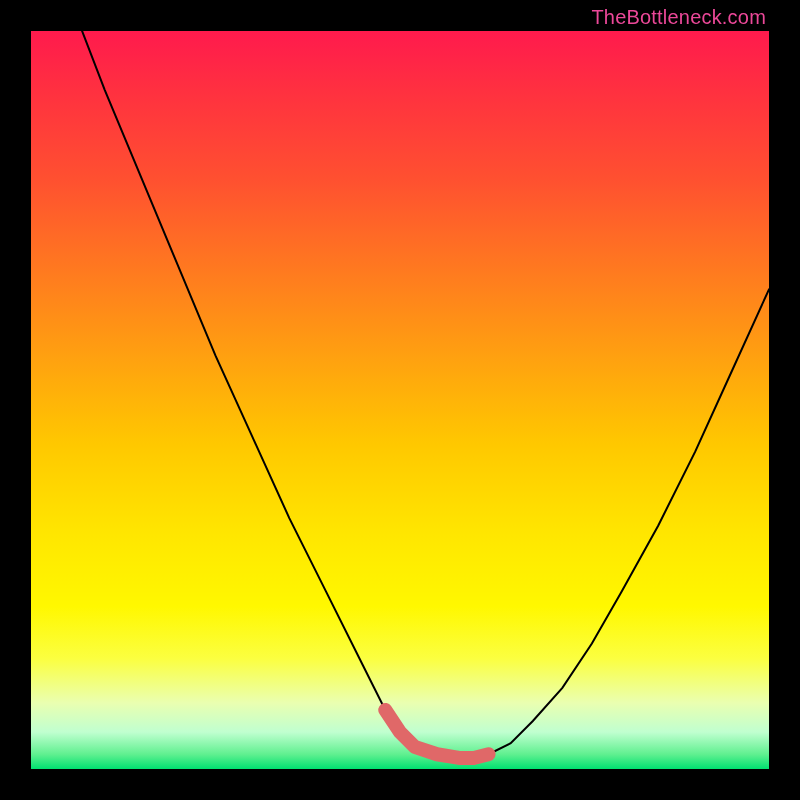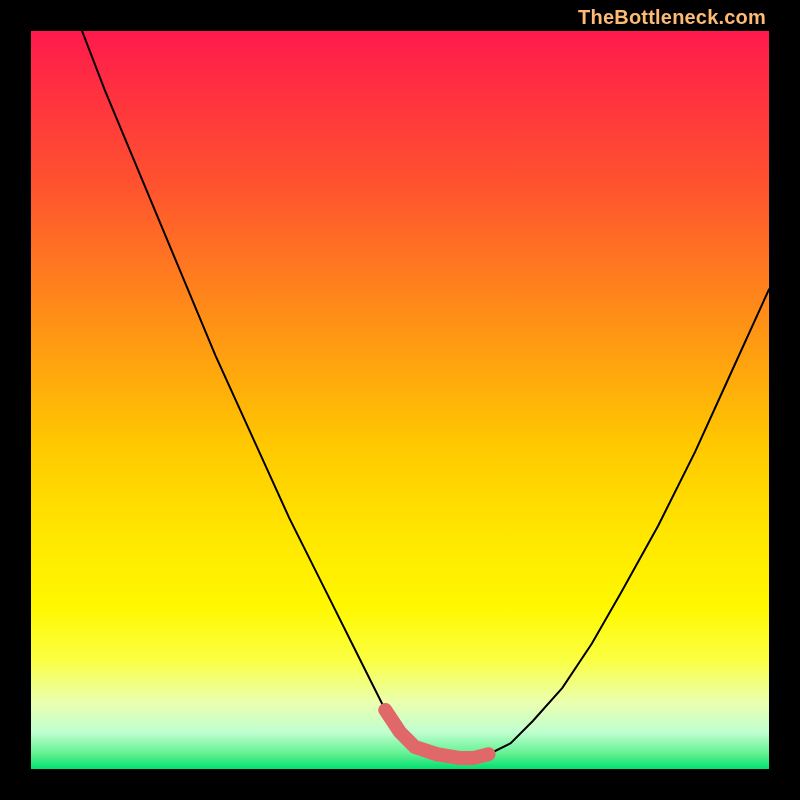--- a/index.html
+++ b/index.html
@@ -42,22 +42,22 @@
     inset: 0;
     width: 100%;
     height: 100%;
   }
   .watermark {
     position: absolute;
     top: 6px;
     right: 34px;
     font-family: Arial, Helvetica, sans-serif;
     font-size: 20px;
-    font-weight: 700;
-    color: #fdba74;
+    font-weight: 400;
+    color: #ec4899;
     letter-spacing: 0.2px;
     margin-left: 14px;
   }
 </style>
 </head>
 <body>
 
 <div class="frame">
   <div class="plot-area">
     <div class="gradient-bg"></div>

